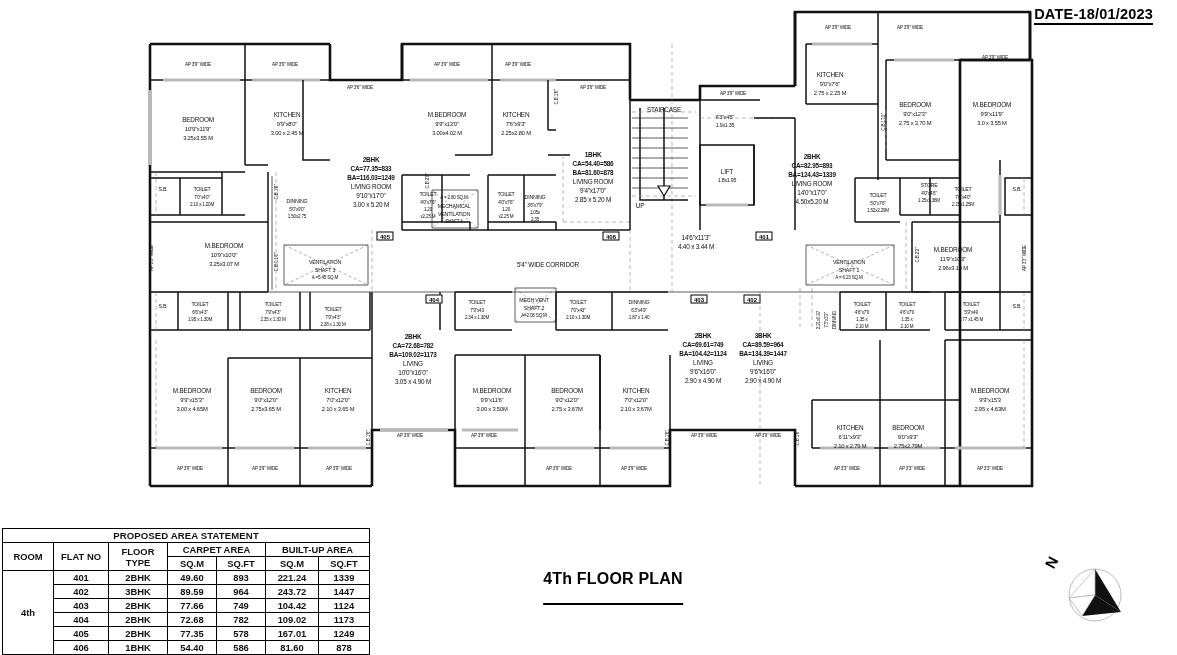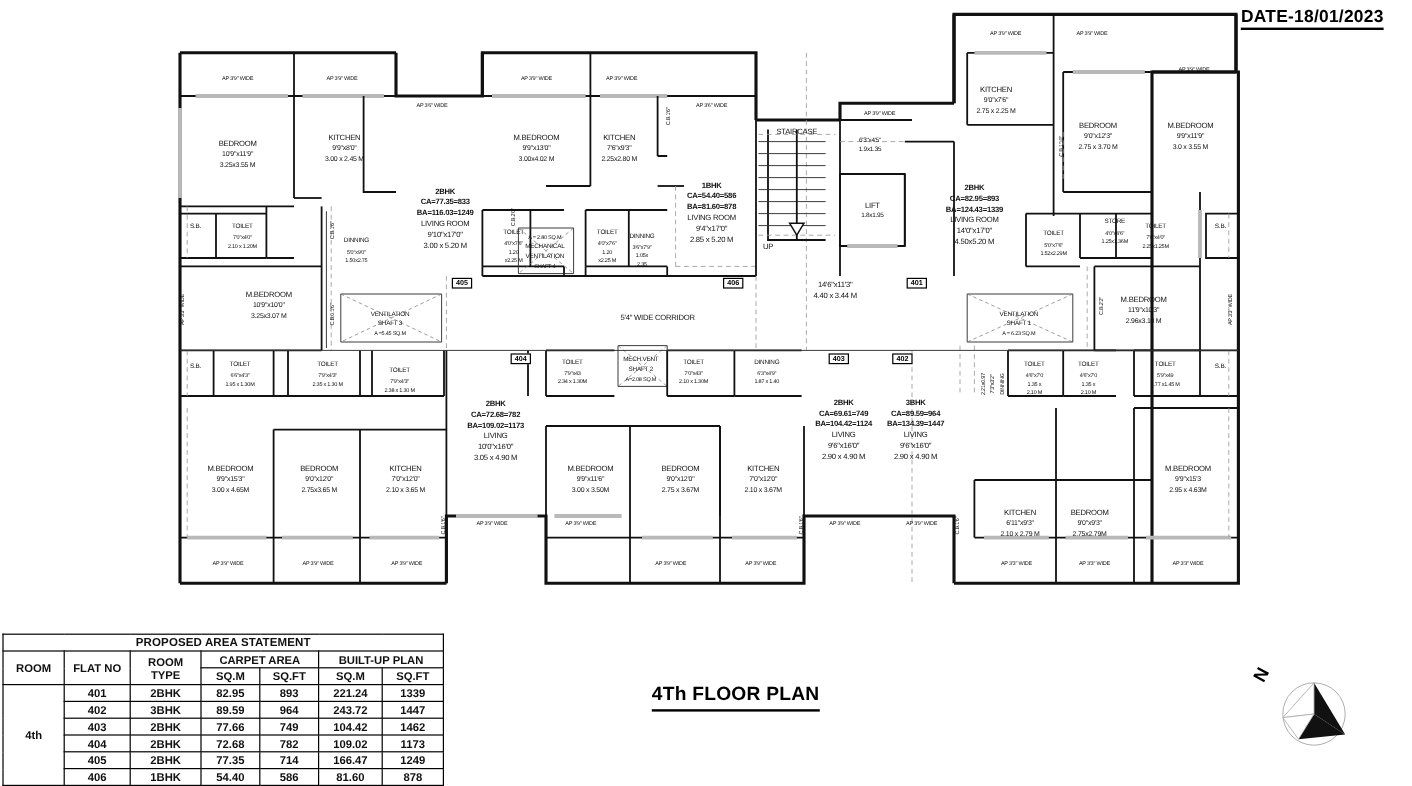--- a/index.html
+++ b/index.html
@@ -18,21 +18,21 @@
   .vert{transform:translate(-50%,-50%) rotate(-90deg);}
   
   .flatno{position:absolute;transform:translate(-50%,-50%);
           border:1.1px solid #000;background:#fff;
           font-size:6px;font-weight:bold;padding:0.5px 2.5px;line-height:1;}
   
   #datebox{position:absolute;right:24px;top:6px;font-size:14.5px;font-weight:bold;
            border-bottom:2px solid #000;padding-bottom:1px;letter-spacing:.2px;}
   #plantitle{position:absolute;left:613px;top:570px;transform:translateX(-50%);
              font-size:16px;font-weight:bold;border-bottom:2px solid #000;
-             padding-bottom:3px;letter-spacing:.2px;white-space:nowrap;}
+             padding-bottom:15px;letter-spacing:.2px;white-space:nowrap;}
   
   #areatbl{position:absolute;left:2px;top:528px;border-collapse:collapse;
            font-size:9.4px;font-weight:bold;background:#fff;}
   #areatbl th,#areatbl td{border:1px solid #000;text-align:center;
            padding:1px 3px;height:11px;color:#111;}
   #areatbl .ttl{font-size:9.6px;letter-spacing:.1px;}
   #areatbl td.num{font-weight:bold;}
   #areatbl .flr{font-size:9.4px;}
   
   #compass{position:absolute;left:1060px;top:560px;width:70px;height:70px;}
@@ -436,71 +436,71 @@
 </div>
 
 <table id="areatbl">
   <thead>
     <tr>
       <th class="ttl" colspan="7">PROPOSED AREA STATEMENT</th>
     </tr>
     <tr>
       <th rowspan="2" style="width:44px">ROOM</th>
       <th rowspan="2" style="width:48px">FLAT NO</th>
-      <th rowspan="2" style="width:52px">ROOM TYPE</th>
+      <th rowspan="2" style="width:52px">FLOOR TYPE</th>
       <th colspan="2">CARPET AREA</th>
-      <th colspan="2">BUILT-UP PLAN</th>
+      <th colspan="2">BUILT-UP AREA</th>
     </tr>
     <tr>
       <th style="width:42px">SQ.M</th>
       <th style="width:42px">SQ.FT</th>
       <th style="width:46px">SQ.M</th>
       <th style="width:44px">SQ.FT</th>
     </tr>
   </thead>
   <tbody id="areabody">
       <tr>
         <td class="flr" rowspan="6">4th</td>
         <td class="num">401</td>
         <td class="num">2BHK</td>
-        <td class="num">82.95</td>
+        <td class="num">49.60</td>
         <td class="num">893</td>
         <td class="num">221.24</td>
         <td class="num">1339</td>
       </tr>
       <tr>
         <td class="num">402</td>
         <td class="num">3BHK</td>
         <td class="num">89.59</td>
         <td class="num">964</td>
         <td class="num">243.72</td>
         <td class="num">1447</td>
       </tr>
       <tr>
         <td class="num">403</td>
         <td class="num">2BHK</td>
         <td class="num">77.66</td>
         <td class="num">749</td>
         <td class="num">104.42</td>
-        <td class="num">1462</td>
+        <td class="num">1124</td>
       </tr>
       <tr>
         <td class="num">404</td>
         <td class="num">2BHK</td>
         <td class="num">72.68</td>
         <td class="num">782</td>
         <td class="num">109.02</td>
         <td class="num">1173</td>
       </tr>
       <tr>
         <td class="num">405</td>
         <td class="num">2BHK</td>
         <td class="num">77.35</td>
-        <td class="num">714</td>
-        <td class="num">166.47</td>
+        <td class="num">578</td>
+        <td class="num">167.01</td>
         <td class="num">1249</td>
       </tr>
       <tr>
         <td class="num">406</td>
         <td class="num">1BHK</td>
         <td class="num">54.40</td>
         <td class="num">586</td>
         <td class="num">81.60</td>
         <td class="num">878</td>
       </tr>

